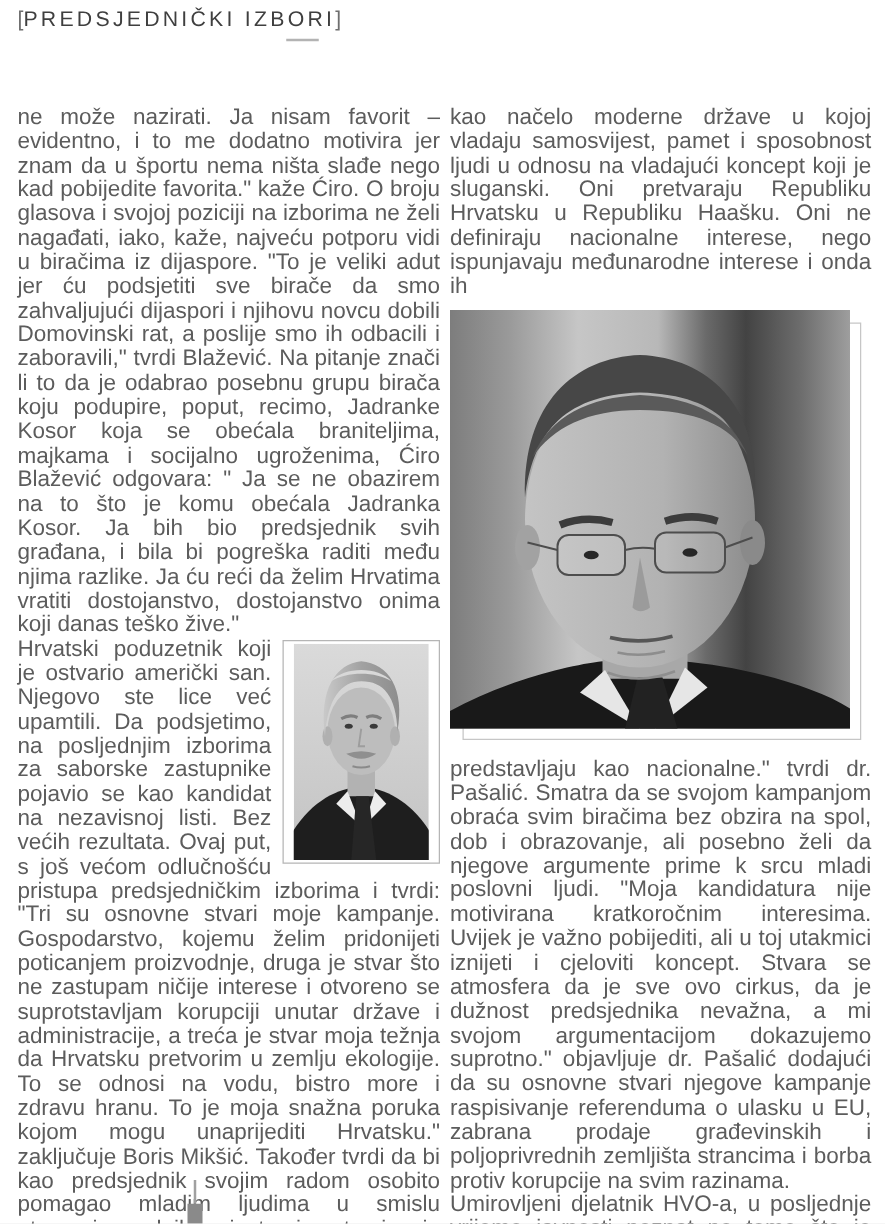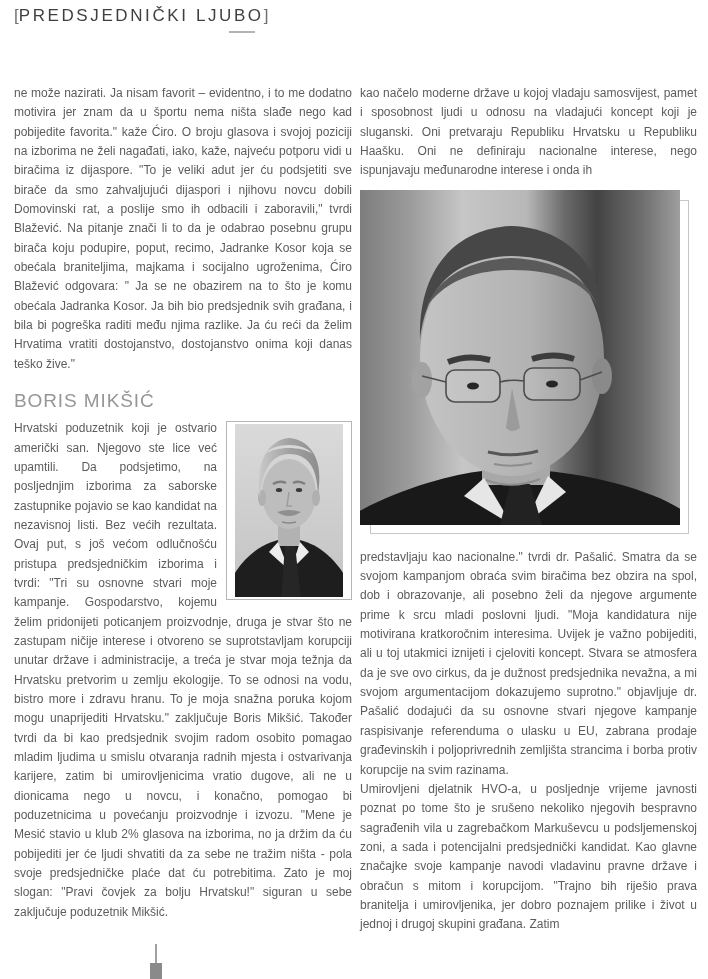--- a/index.html
+++ b/index.html
@@ -18,21 +18,21 @@
   }
   .masthead .bracket { color:#6f6f6f; font-weight:300; letter-spacing:0; }
   .masthead-rule {
     position:absolute; left:229px; top:31px;
     width:26px; height:2px; background:#b3b3b3;
   }
   .col { position:absolute; top:84px; }
   .col-left  { left:14px;  width:338px; }
   .col-right { left:360px; width:337px; }
   .body-text {
-    font-size:12px; line-height:19.35px;
+    font-size:18px; line-height:19.35px;
     color:#5c5c5c; text-align:justify;
     margin:0;
   }
   .section-heading {
     font-size:19px; font-weight:400;
     color:#969696; letter-spacing:0.9px;
     margin:0;
   }
   .heading-miksic  { margin:16px 0 7px 0; }
   .heading-rojs    { margin:24px 0 7px 0; }
@@ -66,28 +66,27 @@
     position:absolute; left:150px; top:963px;
     width:12px; height:16px; background:#8a8a8a;
   }
 </style>
 </head>
 <body>
 
 <div class="page">
 
   <div class="masthead">
-    <span class="bracket">[</span><span>PREDSJEDNIČKI LJUBO</span><span class="bracket">]</span>
+    <span class="bracket">[</span><span>PREDSJEDNIČKI IZBORI</span><span class="bracket">]</span>
   </div>
   <div class="masthead-rule"></div>
 
   <div class="col col-left">
     <p class="body-text">ne može nazirati. Ja nisam favorit – evidentno, i to me dodatno motivira jer znam da u športu nema ništa slađe nego kad pobijedite favorita." kaže Ćiro. O broju glasova i svojoj poziciji na izborima ne želi nagađati, iako, kaže, najveću potporu vidi u biračima iz dijaspore. "To je veliki adut jer ću podsjetiti sve birače da smo zahvaljujući dijaspori i njihovu novcu dobili Domovinski rat, a poslije smo ih odbacili i zaboravili," tvrdi Blažević. Na pitanje znači li to da je odabrao posebnu grupu birača koju podupire, poput, recimo, Jadranke Kosor koja se obećala braniteljima, majkama i socijalno ugroženima, Ćiro Blažević odgovara: " Ja se ne obazirem na to što je komu obećala Jadranka Kosor. Ja bih bio predsjednik svih građana, i bila bi pogreška raditi među njima razlike. Ja ću reći da želim Hrvatima vratiti dostojanstvo, dostojanstvo onima koji danas teško žive."</p>
 
-    <h2 class="section-heading heading-miksic">BORIS MIKŠIĆ</h2>
 
     <div class="body-text">
       <div class="photo-frame-small">
 
         <svg viewBox="0 0 108 173" xmlns="http://www.w3.org/2000/svg">
           <defs>
             <linearGradient id="smBg" x1="0" y1="0" x2="0" y2="1">
               <stop offset="0" stop-color="#dadada"></stop>
               <stop offset="1" stop-color="#c3c3c3"></stop>
             </linearGradient>

